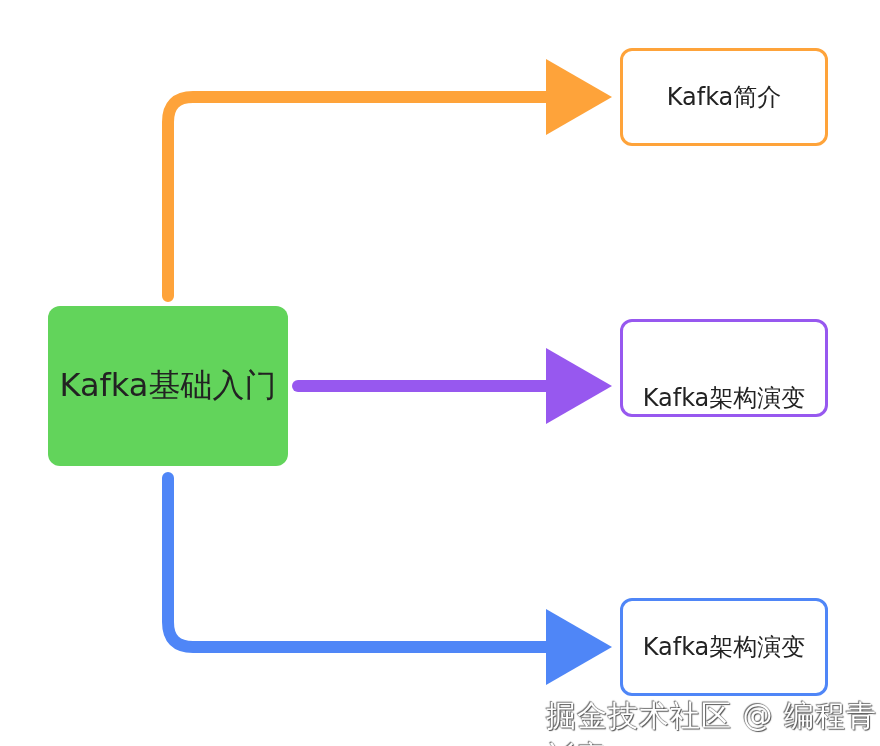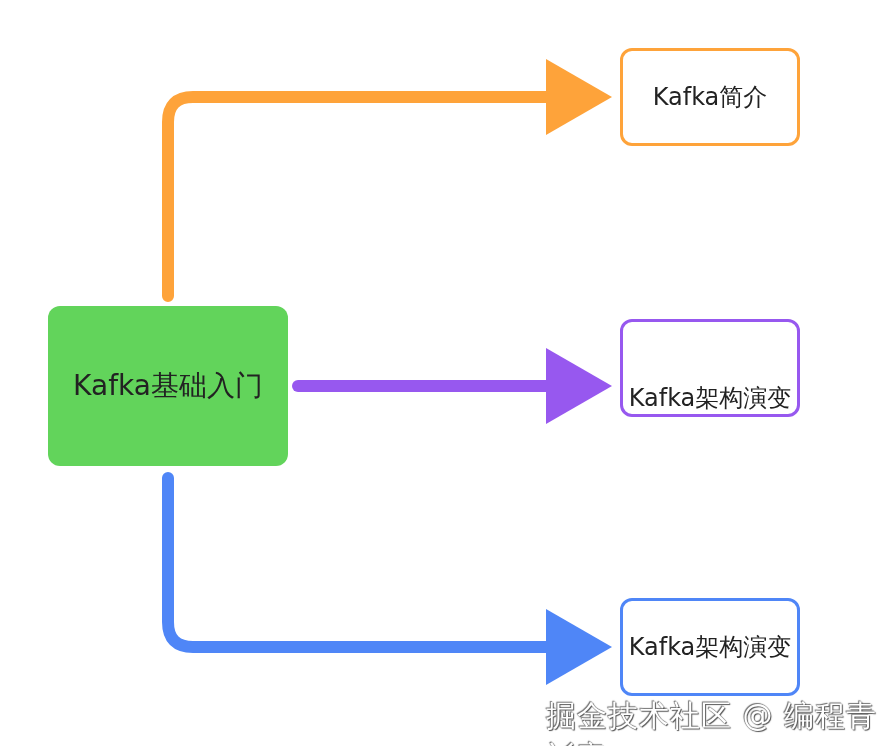--- a/index.html
+++ b/index.html
@@ -3,23 +3,23 @@
 <meta charset="utf-8">
 <style>
   html, body { margin:0; padding:0; background:#ffffff; }
   body { width:880px; height:746px; position:relative; overflow:hidden;
          font-family:"DejaVu Sans","Liberation Sans",sans-serif; }
   svg.links { position:absolute; left:0; top:0; }
   .node { position:absolute; box-sizing:border-box; display:flex;
           align-items:center; justify-content:center; color:#222;
           font-size:24px; }
   #root { left:48px; top:306px; width:240px; height:160px;
-          background:#62d45b; border-radius:12px; font-size:28px; }
+          background:#62d45b; border-radius:12px; font-size:32px; }
   .child { background:#fff; border-width:3px; border-style:solid;
-           border-radius:12px; width:180px; height:98px; left:620px; }
+           border-radius:12px; width:208px; height:98px; left:620px; }
   #c1 { top:48px; border-color:#fea33a; }
   #c2 { top:319px; border-color:#9758ef;align-items:flex-end; }
   #c3 { top:598px; border-color:#4f86f7; }
   .watermark { position:absolute; left:546px; top:696px; font-size:30px;
                color:#fff; letter-spacing:1px;
                text-shadow: 0 0 1px #555, 1px 1px 1px #555, -1px -1px 1px #777; }
 </style>
 </head>
 <body>
 

